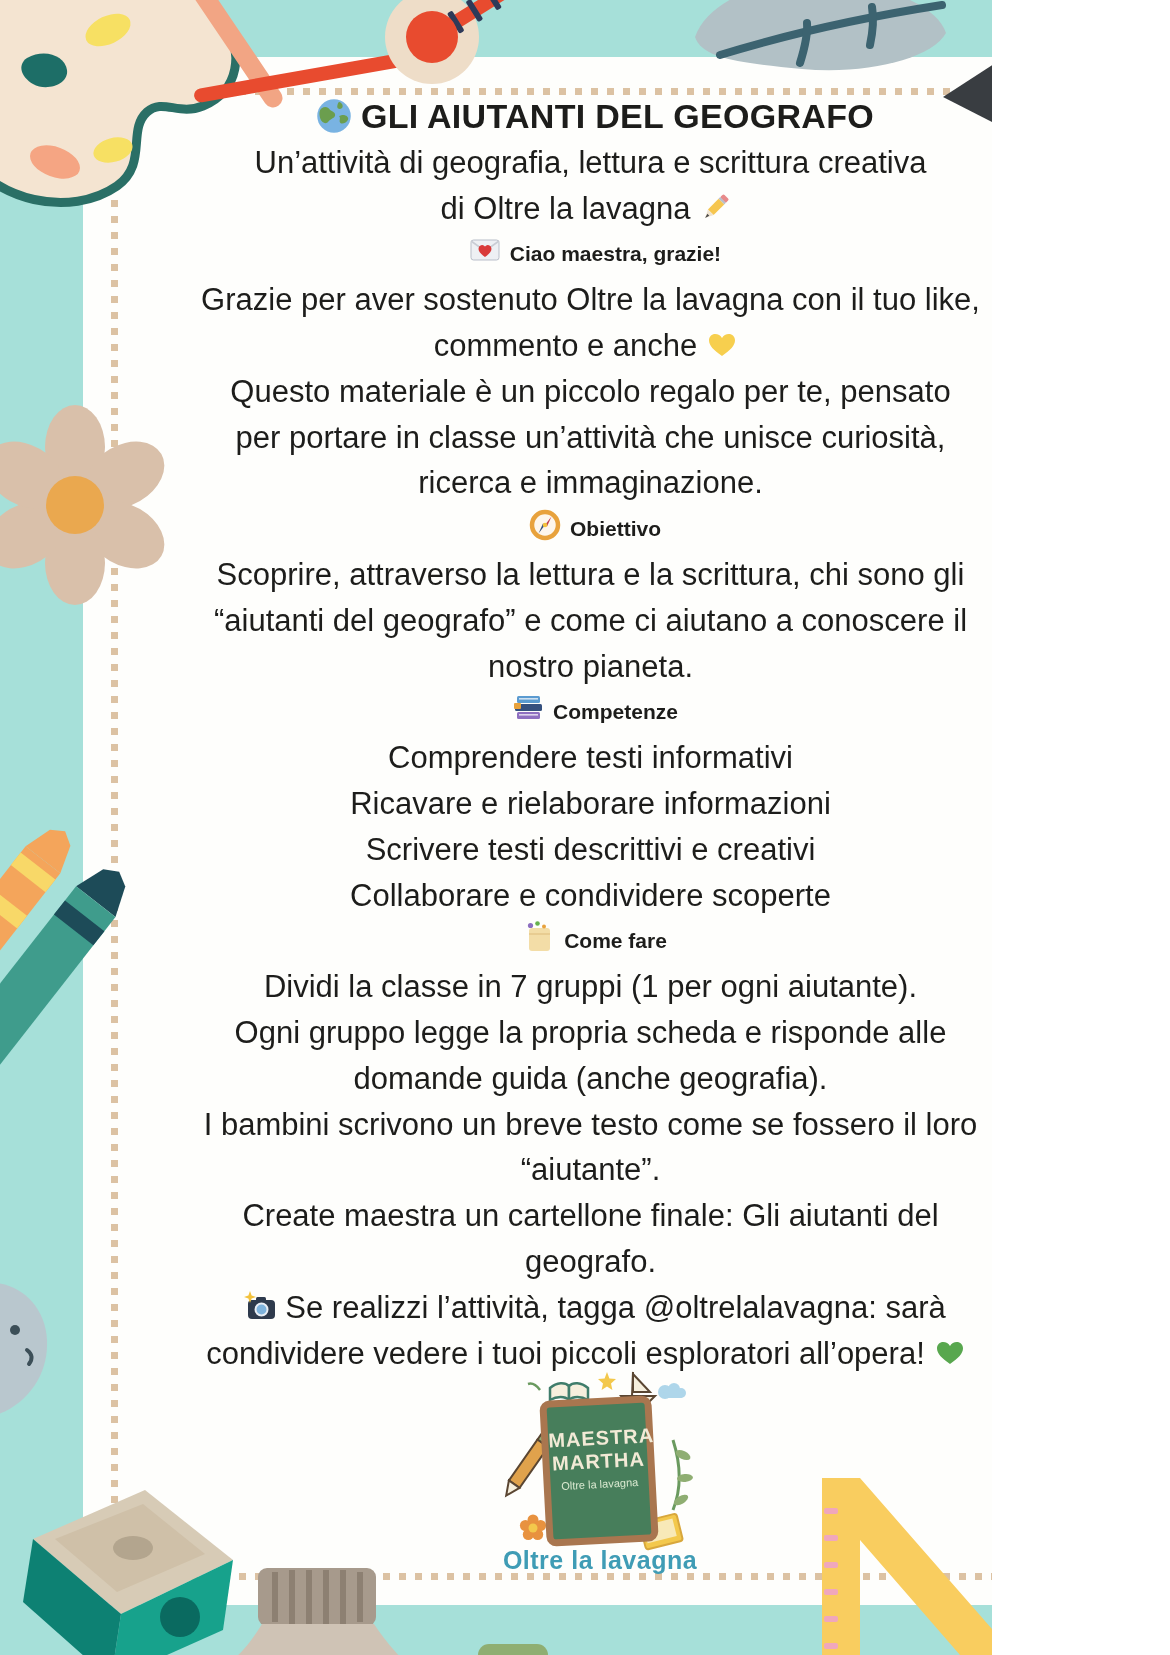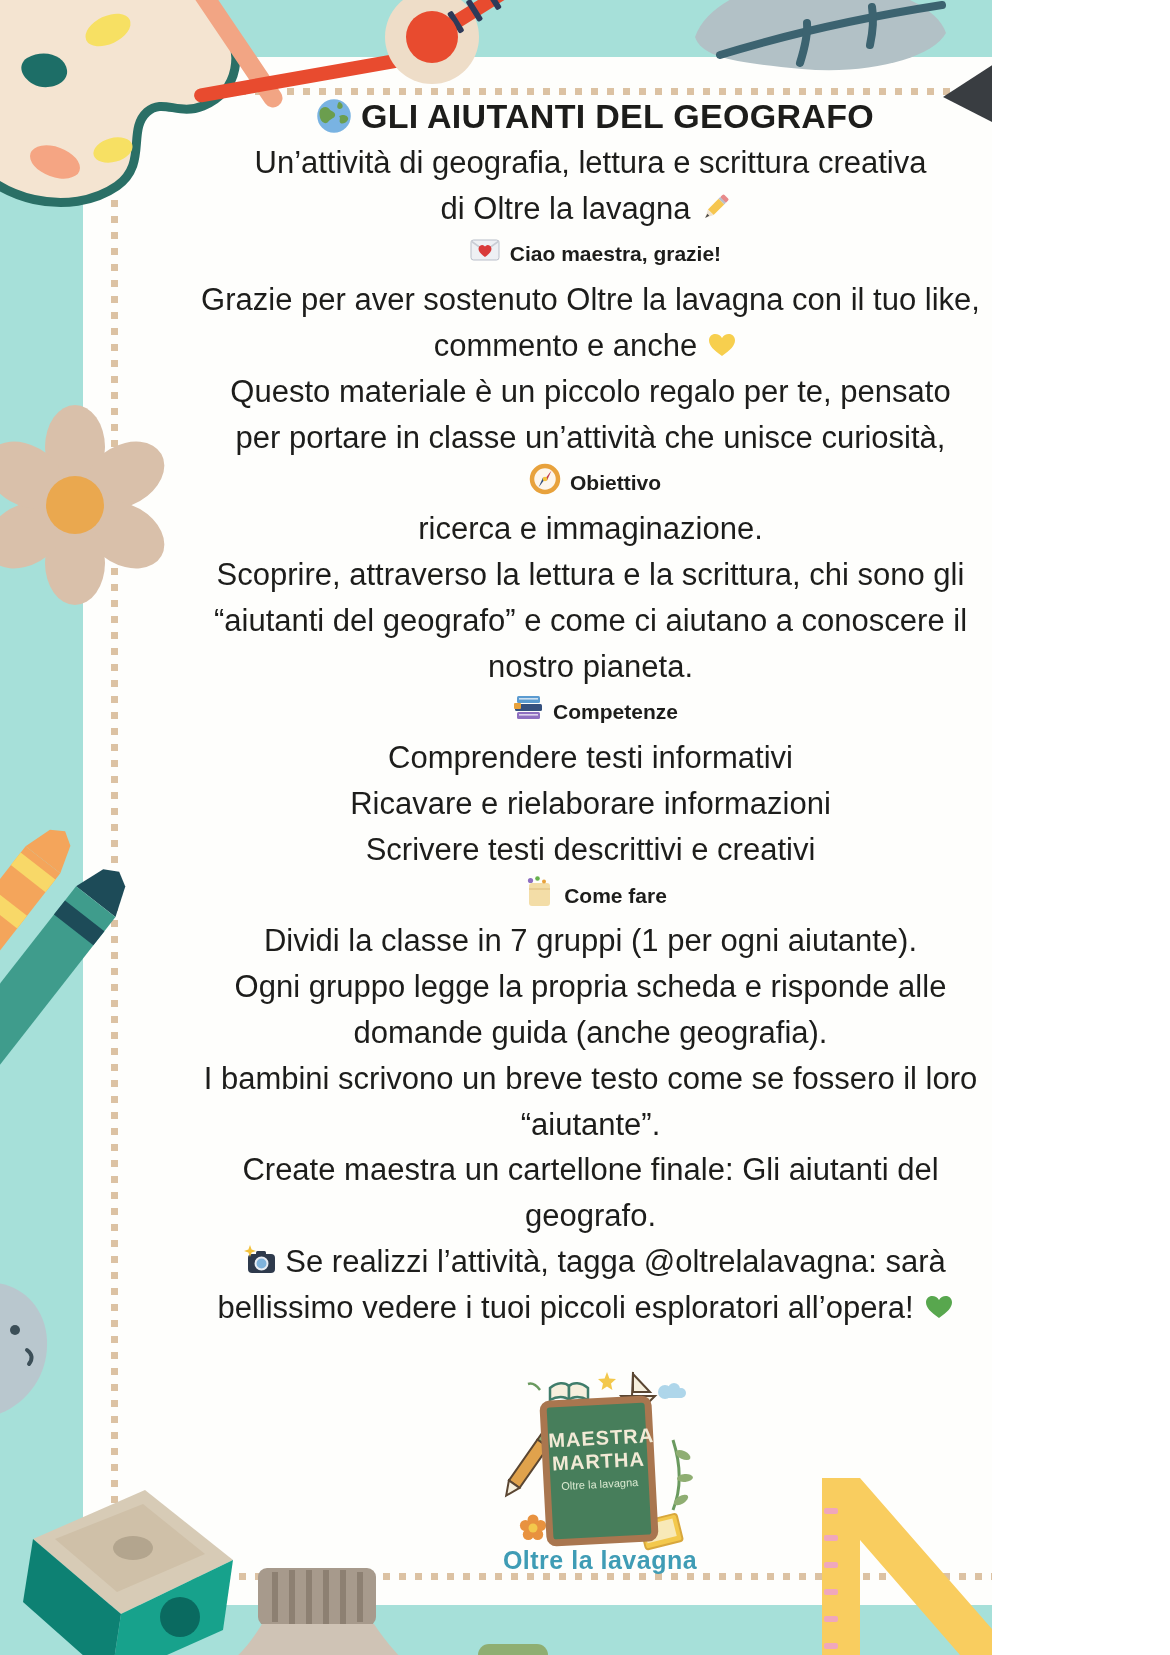--- a/index.html
+++ b/index.html
@@ -229,62 +229,63 @@
             <rect x="3" y="7" width="28" height="20" rx="2.5" fill="#eef0f4" stroke="#b9bec9"></rect>
             <path d="M3 8l14 10L31 8" fill="none" stroke="#c9ccd4" stroke-width="1.6"></path>
             <path d="M17 24c-4.5-3.2-6.5-5.8-6.5-8.3a3.6 3.6 0 016.5-2.1 3.6 3.6 0 016.5 2.1c0 2.5-2 5.1-6.5 8.3z" fill="#d93a3a"></path>
           </svg></span><span>Ciao maestra, grazie!</span></div>
       <div class="line body"><span>Grazie per aver sostenuto Oltre la lavagna con il tuo like,</span></div>
       <div class="line body"><span>commento e anche</span><span class="inline-icon"><svg viewBox="0 0 34 34">
             <path d="M17 28C8.5 22 4 17.5 4 12.2 4 8.6 6.8 6 10.2 6 13 6 15.6 7.6 17 10c1.4-2.4 4-4 6.8-4C27.2 6 30 8.6 30 12.2 30 17.5 25.5 22 17 28z" fill="#f7cf4e"></path>
           </svg></span></div>
       <div class="line body"><span>Questo materiale è un piccolo regalo per te, pensato</span></div>
       <div class="line body"><span>per portare in classe un’attività che unisce curiosità,</span></div>
+      <div class="line body"><span>ricerca e immaginazione.</span></div>
       <div class="line heading"><span class="inline-icon"><svg viewBox="0 0 34 34">
             <circle cx="17" cy="17" r="13" fill="#fdf6ec" stroke="#e8a23c" stroke-width="4.5"></circle>
             <polygon points="17,17 23.5,8.5 19,18.5" fill="#c23b4e"></polygon>
             <polygon points="17,17 10.5,25.5 15,15.5" fill="#34507c"></polygon>
             <circle cx="17" cy="17" r="2.3" fill="#f3c23c"></circle>
           </svg></span><span>Obiettivo</span></div>
-      <div class="line body"><span>ricerca e immaginazione.</span></div>
       <div class="line body"><span>Scoprire, attraverso la lettura e la scrittura, chi sono gli</span></div>
       <div class="line body"><span>“aiutanti del geografo” e come ci aiutano a conoscere il</span></div>
       <div class="line body"><span>nostro pianeta.</span></div>
       <div class="line heading"><span class="inline-icon"><svg viewBox="0 0 34 34">
             <rect x="6" y="5" width="23" height="7" rx="1.5" fill="#5b9bd0"></rect>
             <rect x="4" y="13" width="27" height="7" rx="1.5" fill="#35507e"></rect>
             <rect x="6" y="21" width="23" height="7" rx="1.5" fill="#8e6fc0"></rect>
             <rect x="3" y="12" width="7" height="6" rx="1" fill="#e8a23c"></rect>
             <rect x="8" y="7" width="19" height="1.6" fill="#ffffff" opacity=".7"></rect>
             <rect x="8" y="23" width="19" height="1.6" fill="#ffffff" opacity=".7"></rect>
           </svg></span><span>Competenze</span></div>
       <div class="line body"><span>Comprendere testi informativi</span></div>
       <div class="line body"><span>Ricavare e rielaborare informazioni</span></div>
       <div class="line body"><span>Scrivere testi descrittivi e creativi</span></div>
+      <div class="line body"><span>Collaborare e condividere scoperte</span></div>
       <div class="line heading"><span class="inline-icon"><svg viewBox="0 0 34 34">
             <rect x="7" y="8" width="21" height="23" rx="3" fill="#f3dda7"></rect>
             <path d="M7 14h21" stroke="#e5c98c" stroke-width="1.6"></path>
             <circle cx="8.5" cy="5.5" r="2.6" fill="#8d6fc0"></circle>
             <circle cx="15.5" cy="3.5" r="2.3" fill="#67b14d"></circle>
             <circle cx="22" cy="6.5" r="2" fill="#e8a23c"></circle>
           </svg></span><span>Come fare</span></div>
       <div class="line body"><span>Dividi la classe in 7 gruppi (1 per ogni aiutante).</span></div>
       <div class="line body"><span>Ogni gruppo legge la propria scheda e risponde alle</span></div>
       <div class="line body"><span>domande guida (anche geografia).</span></div>
       <div class="line body"><span>I bambini scrivono un breve testo come se fossero il loro</span></div>
       <div class="line body"><span>“aiutante”.</span></div>
       <div class="line body"><span>Create maestra un cartellone finale: Gli aiutanti del</span></div>
       <div class="line body"><span>geografo.</span></div>
       <div class="line body"><span class="inline-icon"><svg viewBox="0 0 34 34">
             <rect x="5" y="10" width="27" height="19" rx="4" fill="#2e3a4c"></rect>
             <rect x="13" y="7" width="10" height="5" rx="1.5" fill="#2e3a4c"></rect>
             <circle cx="18.5" cy="19.5" r="6" fill="#7fb3dc" stroke="#e8edf4" stroke-width="2"></circle>
             <polygon points="7,1 8.6,5.4 13,7 8.6,8.6 7,13 5.4,8.6 1,7 5.4,5.4" fill="#f3c23c"></polygon>
           </svg></span><span>Se realizzi l’attività, tagga @oltrelalavagna: sarà</span></div>
-      <div class="line body"><span>bellissimo vedere i tuoi piccoli esploratori all’opera!</span><span class="inline-icon"><svg viewBox="0 0 34 34">
+      <div class="line body"><span>condividere vedere i tuoi piccoli esploratori all’opera!</span><span class="inline-icon"><svg viewBox="0 0 34 34">
             <path d="M17 28C8.5 22 4 17.5 4 12.2 4 8.6 6.8 6 10.2 6 13 6 15.6 7.6 17 10c1.4-2.4 4-4 6.8-4C27.2 6 30 8.6 30 12.2 30 17.5 25.5 22 17 28z" fill="#58a74e"></path>
           </svg></span></div>
     </div>
 
   <div class="logo-wrap">
     <svg class="logo-doodles" width="210" height="250" viewBox="0 0 210 250">
       <path d="M55 18 C62 12 70 12 74 16 L74 30 C70 26 62 26 55 30 Z" fill="#f6efdd" stroke="#3f7d6b" stroke-width="2.5"></path>
       <path d="M93 18 C86 12 78 12 74 16 L74 30 C78 26 86 26 93 30 Z" fill="#f6efdd" stroke="#3f7d6b" stroke-width="2.5"></path>
       <polygon points="112,2 114.4,8.4 121,9 116,13.6 117.4,20 112,16.6 106.6,20 108,13.6 103,9 109.6,8.4" fill="#f3c84c"></polygon>
       <path d="M45 20 q-6 -8 -12 -6" stroke="#6a9a5f" stroke-width="2.5" fill="none"></path>

